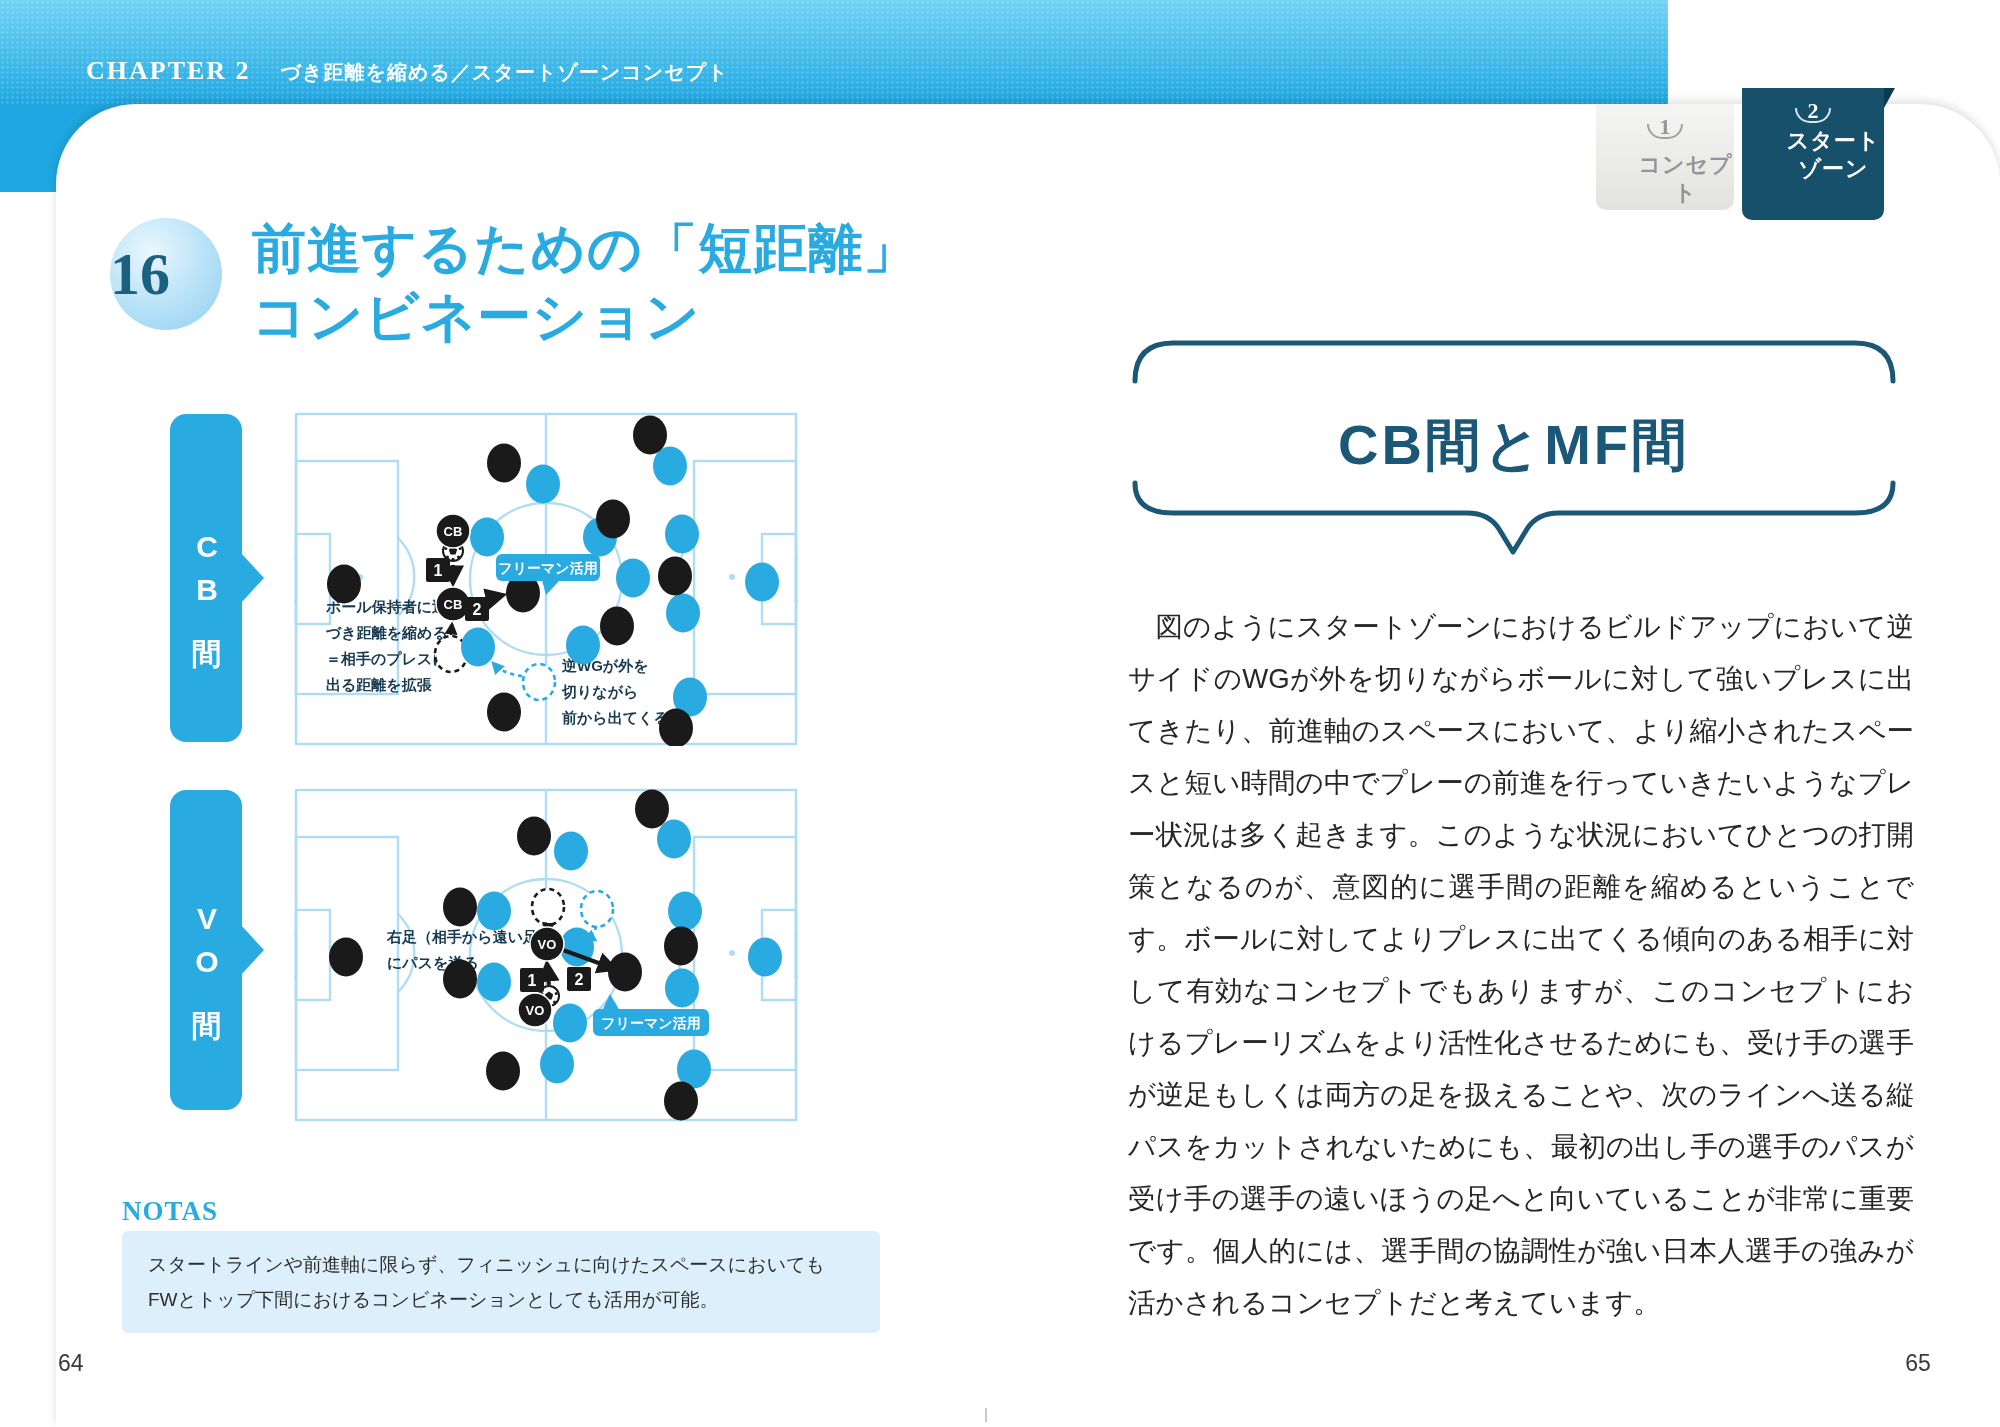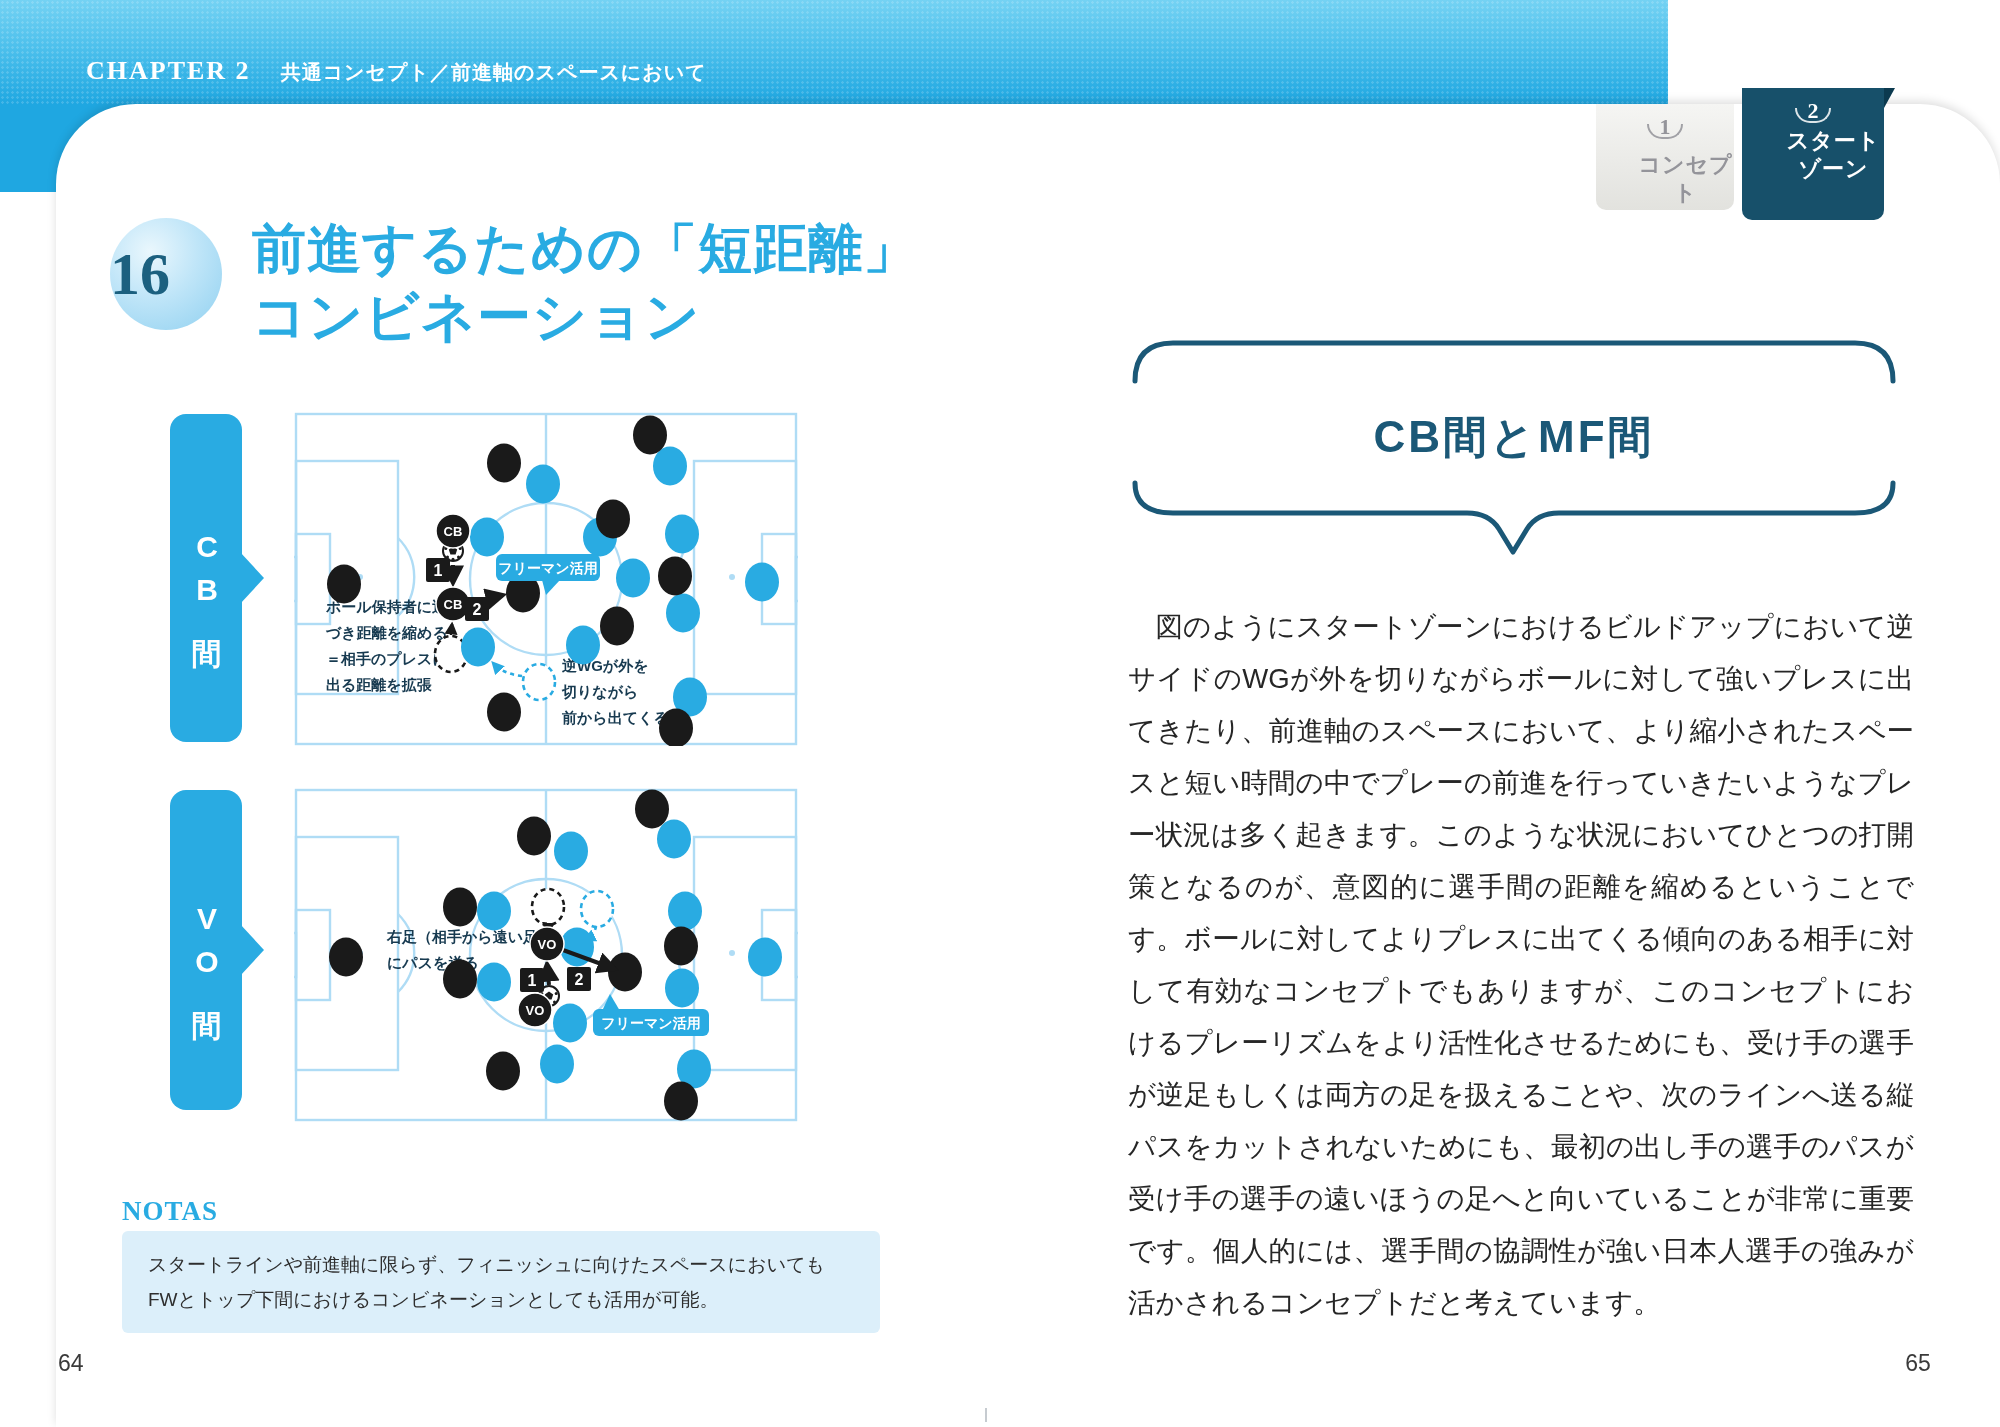--- a/index.html
+++ b/index.html
@@ -52,37 +52,37 @@
 
   
   .notas-label { position:absolute; left:122px; top:1196px; z-index:2; color:#29ABE2;
                  font-family:"Liberation Serif", serif; font-weight:bold; font-size:27px; letter-spacing:1px; }
   .notas-box { position:absolute; left:122px; top:1231px; width:758px; z-index:2; background:#DCEFFA;
                border-radius:6px; padding:16px 26px; font-size:19px; line-height:35px; color:#2E2E2E; }
 
   
   .bracket { position:absolute; z-index:2; }
   .heading { position:absolute; left:1132px; top:408px; width:764px; text-align:center; z-index:2;
-             color:#1B5877; font-size:44px; font-weight:bold; letter-spacing:3px; }
+             color:#1B5877; font-size:56px; font-weight:bold; letter-spacing:3px; }
   .body-text { position:absolute; left:1128px; top:601px; width:786px; z-index:2; color:#262626;
                font-size:27.5px; line-height:52px; text-align:justify; text-indent:1em; }
 
   .pagenum { position:absolute; top:1350px; z-index:2; font-size:23px; color:#3A3A3A; }
   .pagenum-left { left:58px; }
   .pagenum-right { left:1894px; width:48px; text-align:center; }
   .fold-mark { position:absolute; left:985px; top:1408px; width:2px; height:14px; background:#C6CBD0; z-index:2; }
 </style>
 </head>
 <body>
 
 <div class="band-left"></div>
 <div class="band">
   <div class="chapter">
     <span class="ch-label">CHAPTER 2</span>
-    <span class="ch-title">共通コンセプト／前進軸のスペースにおいて</span>
+    <span class="ch-title">づき距離を縮める／スタートゾーンコンセプト</span>
   </div>
 </div>
 
 <div class="card"></div>
 
 <div class="tab tab-idle">
   <div class="tab-num">1</div>
   <div class="tab-arc"></div>
   <div class="tab-label">
     <div>コンセプト</div>

